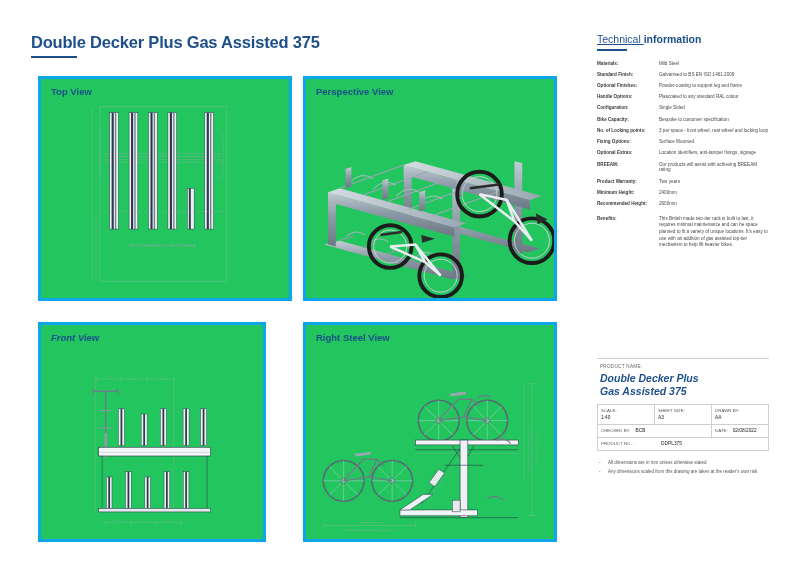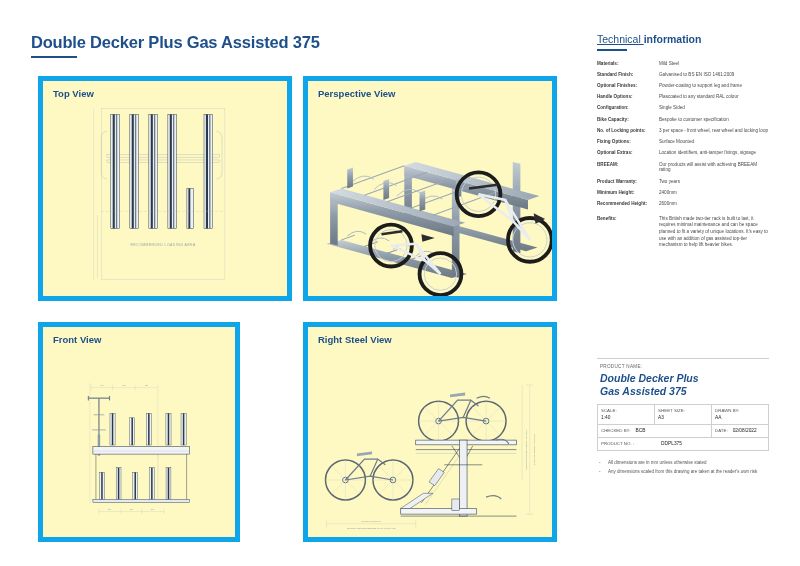--- a/index.html
+++ b/index.html
@@ -21,30 +21,30 @@
     letter-spacing:-0.2px;
   }
   .title-rule {
     position:absolute; left:31px; top:56px;
     width:46px; height:2px; background:#1d4f8b;
   }
 
   
   .panel {
     position:absolute;
-    border:5px solid #0ea5e9;
-    background:#fef9c3;
+    border:3px solid #0ea5e9;
+    background:#22c55e;
   }
   .panel-label {
     position:absolute; top:7px; left:10px;
     font-size:9.5px; font-weight:bold; color:#1d4f8b;
   }
   #panel-top      { left:38px;  top:76px;  width:254px; height:225px; }
   #panel-persp    { left:303px; top:76px;  width:254px; height:225px; }
-  #panel-front    { left:38px;  top:322px; width:202px; height:220px; }
+  #panel-front    { left:38px;  top:322px; width:228px; height:220px;font-style:italic; }
   #panel-side     { left:303px; top:322px; width:254px; height:220px; }
   .panel-canvas { position:absolute; left:0; top:20px; width:100%; height:calc(100% - 20px); }
 
   
   .tech-col { position:absolute; left:597px; top:33px; width:172px; }
   .tech-head { font-size:10.5px; color:#1d4f8b; margin:0 0 4px 0; }
   .tech-head b { font-weight:bold; }
   .tech-head span { font-weight:normal;text-decoration:underline; }
   .tech-rule { width:30px; height:1.5px; background:#1d4f8b; margin-bottom:10px; }
 

